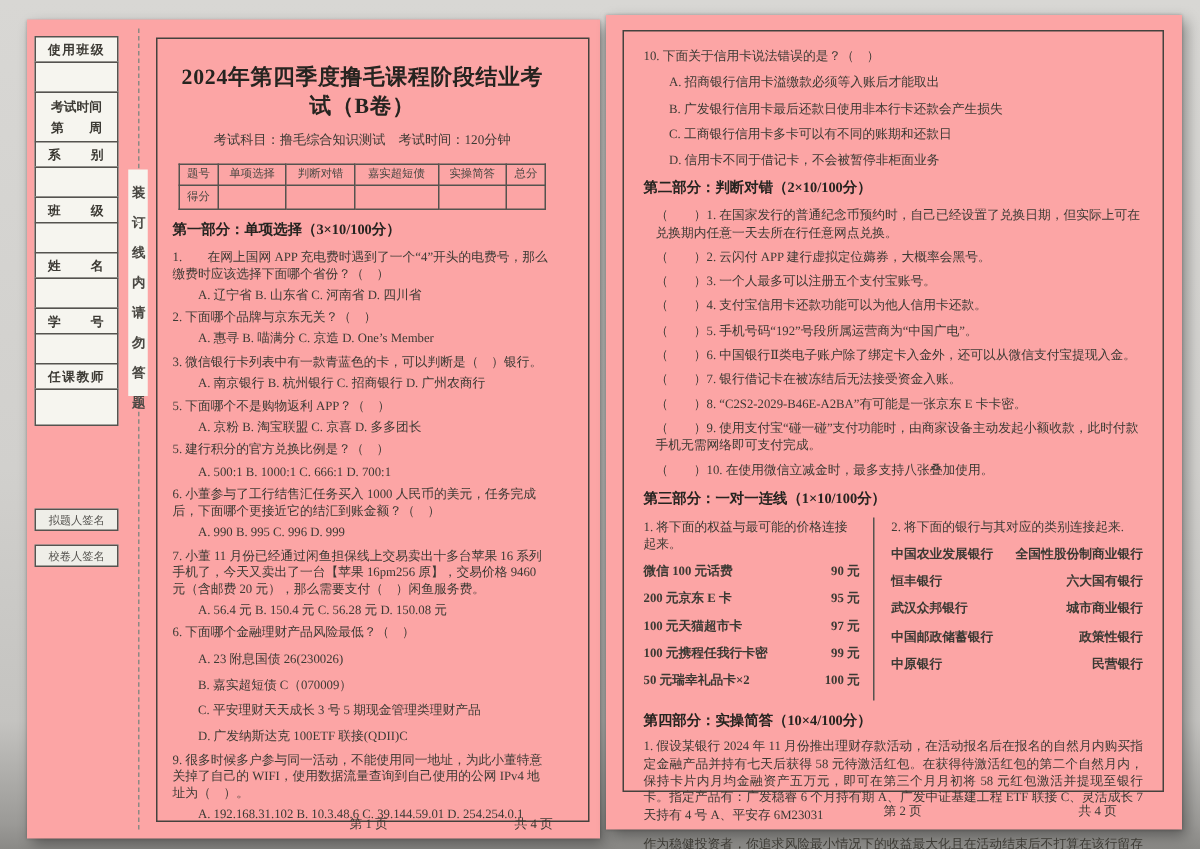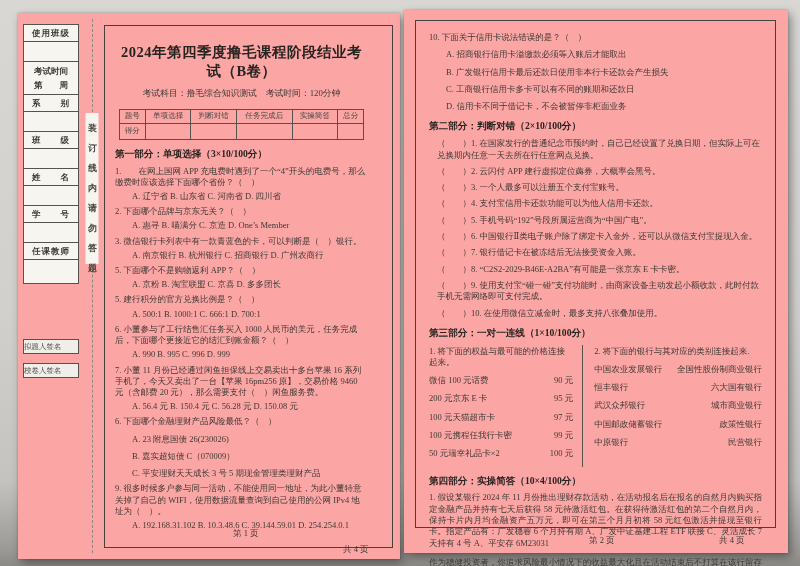--- a/index.html
+++ b/index.html
@@ -13,21 +13,21 @@
   .paper1{left:18px;top:13px;width:382px;height:546px;}
   .paper2{left:404px;top:10px;width:384px;height:543px;}
 
   
   .sidebar{position:absolute;left:5px;top:12px;width:56px;font-size:8.5px;}
   .sl,.sb,.sc,.sig{box-sizing:border-box;border:1px solid #55534f;margin-top:-1px;background:#f6f5ef;}
   .sl{height:18px;line-height:17px;text-align:center;font-weight:bold;letter-spacing:1px;}
   .sb{height:21px;}
   .sc{height:34px;text-align:center;font-weight:bold;padding-top:2px;line-height:14px;}
   .sb.tall{height:25px;}
-  .sig{height:15px;line-height:14px;font-size:7.5px;color:#55534f;background:#efeee8;}
+  .sig{height:15px;line-height:14px;text-align:center;font-size:7.5px;color:#55534f;background:#efeee8;}
   .sig.first{margin-top:55px;}
   .sig+.sig{margin-top:9px;}
 
   
   .binding{position:absolute;left:62px;top:0;width:24px;height:100%;}
   .binding:before{content:"";position:absolute;left:12px;top:6px;bottom:6px;border-left:1px dashed #8b8984;}
   .vtext{position:absolute;left:50%;transform:translateX(-50%);top:100px;writing-mode:vertical-rl;
          font-size:9px;letter-spacing:5px;color:#4a4843;background:#f6f5ef;padding:3px 0;font-weight:bold;}
 
   
@@ -46,27 +46,27 @@
   .qt{}
   .qo{padding-left:17px;margin-top:3px;}
   .qo.sp{margin-top:6px;}
   .tfi{margin:4px 0;padding-left:8px;}
   .tfi.m2{margin:5px 0;}
 
   .match{display:flex;margin-top:2px;}
   .mcol1{width:46%;padding-right:9px;box-sizing:border-box;}
   .mcol2{width:54%;padding-left:11px;border-left:1px solid #55534f;box-sizing:border-box;}
   .mtitle{margin:1px 0 2px 0;}
-  .mrow{display:flex;justify-content:space-between;margin:7px 0;}
+  .mrow{display:flex;justify-content:space-between;margin:7px 0;font-weight:bold;}
   .p4{text-align:justify;margin-top:5px;}
   .p4+.p4{margin-top:8px;}
 
   .pfooter{position:absolute;font-size:8.5px;color:#3c3a34;}
   .pf-page1{left:0;right:0;bottom:3px;}
-  .pf-page1 .fp{position:absolute;left:215px;bottom:16px;margin-top:16px;}
+  .pf-page1 .fp{position:absolute;left:215px;bottom:0;margin-top:16px;}
   .pf-page1 .ft{position:absolute;left:325px;bottom:0;}
   .pf-page2{left:0;right:0;bottom:6px;}
   .pf-page2 .fp{position:absolute;left:185px;bottom:0;}
   .pf-page2 .ft{position:absolute;left:315px;bottom:0;}
 </style>
 </head>
 <body>
 
 <div class="paper paper1">
 
@@ -98,21 +98,21 @@
   <div class="frame frame1">
     <div class="title">2024年第四季度撸毛课程阶段结业考试（B卷）</div>
     <div class="subtitle">考试科目：撸毛综合知识测试　考试时间：120分钟</div>
 
     <table class="score">
       <tbody>
           <tr>
         <td>题号</td>
         <td>单项选择</td>
         <td>判断对错</td>
-        <td>任务完成后</td>
+        <td>嘉实超短债</td>
         <td>实操简答</td>
         <td>总分</td>
       </tr>
       <tr>
         <td>得分</td>
         <td></td>
         <td></td>
         <td></td>
         <td></td>
         <td></td>
@@ -148,20 +148,21 @@
     </div>
     <div class="q">
       <div class="qt">7. 小董 11 月份已经通过闲鱼担保线上交易卖出十多台苹果 16 系列手机了，今天又卖出了一台【苹果 16pm256 原】，交易价格 9460 元（含邮费 20 元），那么需要支付（　）闲鱼服务费。</div>
       <div class="qo">A. 56.4 元  B. 150.4 元  C. 56.28 元  D. 150.08 元</div>
     </div>
     <div class="q">
       <div class="qt">6. 下面哪个金融理财产品风险最低？（　）</div>
       <div class="qo sp">A. 23 附息国债 26(230026)</div>
       <div class="qo sp">B. 嘉实超短债 C（070009）</div>
       <div class="qo sp">C. 平安理财天天成长 3 号 5 期现金管理类理财产品</div>
+      <div class="qo sp">D. 广发纳斯达克 100ETF 联接(QDII)C</div>
     </div>
     <div class="q">
       <div class="qt">9. 很多时候多户参与同一活动，不能使用同一地址，为此小董特意关掉了自己的 WIFI，使用数据流量查询到自己使用的公网 IPv4 地址为（　）。</div>
       <div class="qo">A. 192.168.31.102  B. 10.3.48.6  C. 39.144.59.01  D. 254.254.0.1</div>
     </div>
   </div>
 
   <div class="pfooter pf-page1">
     <span class="fp">第 1 页</span>
     <span class="ft">共 4 页</span>

